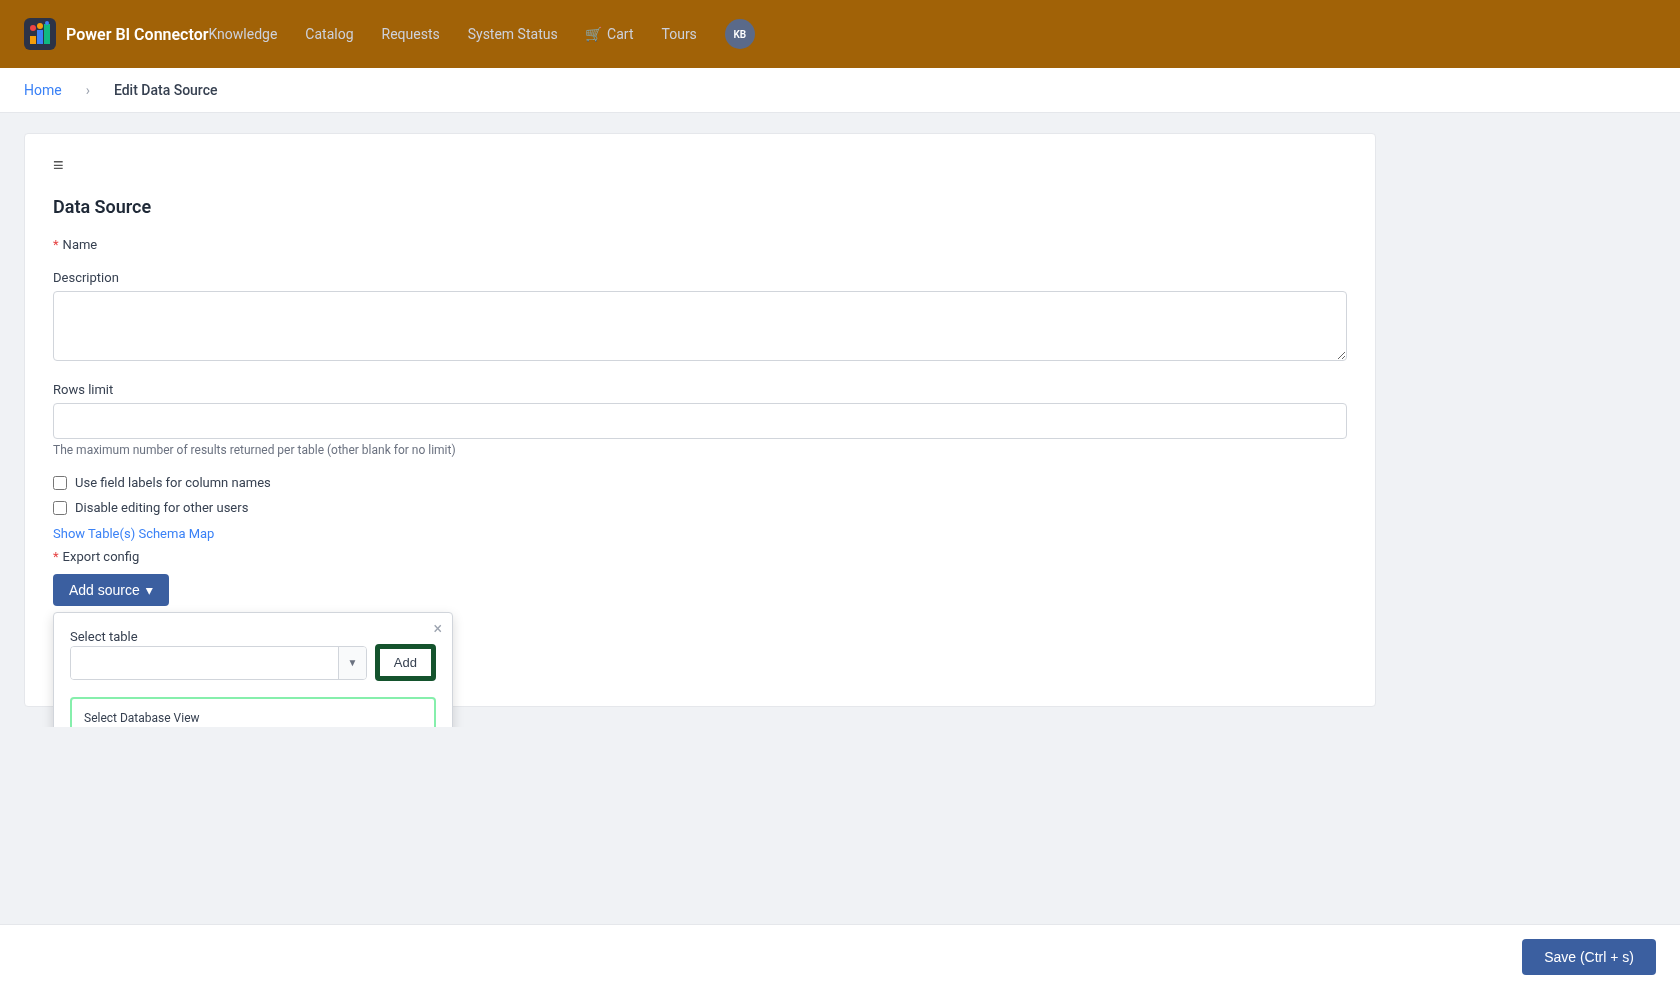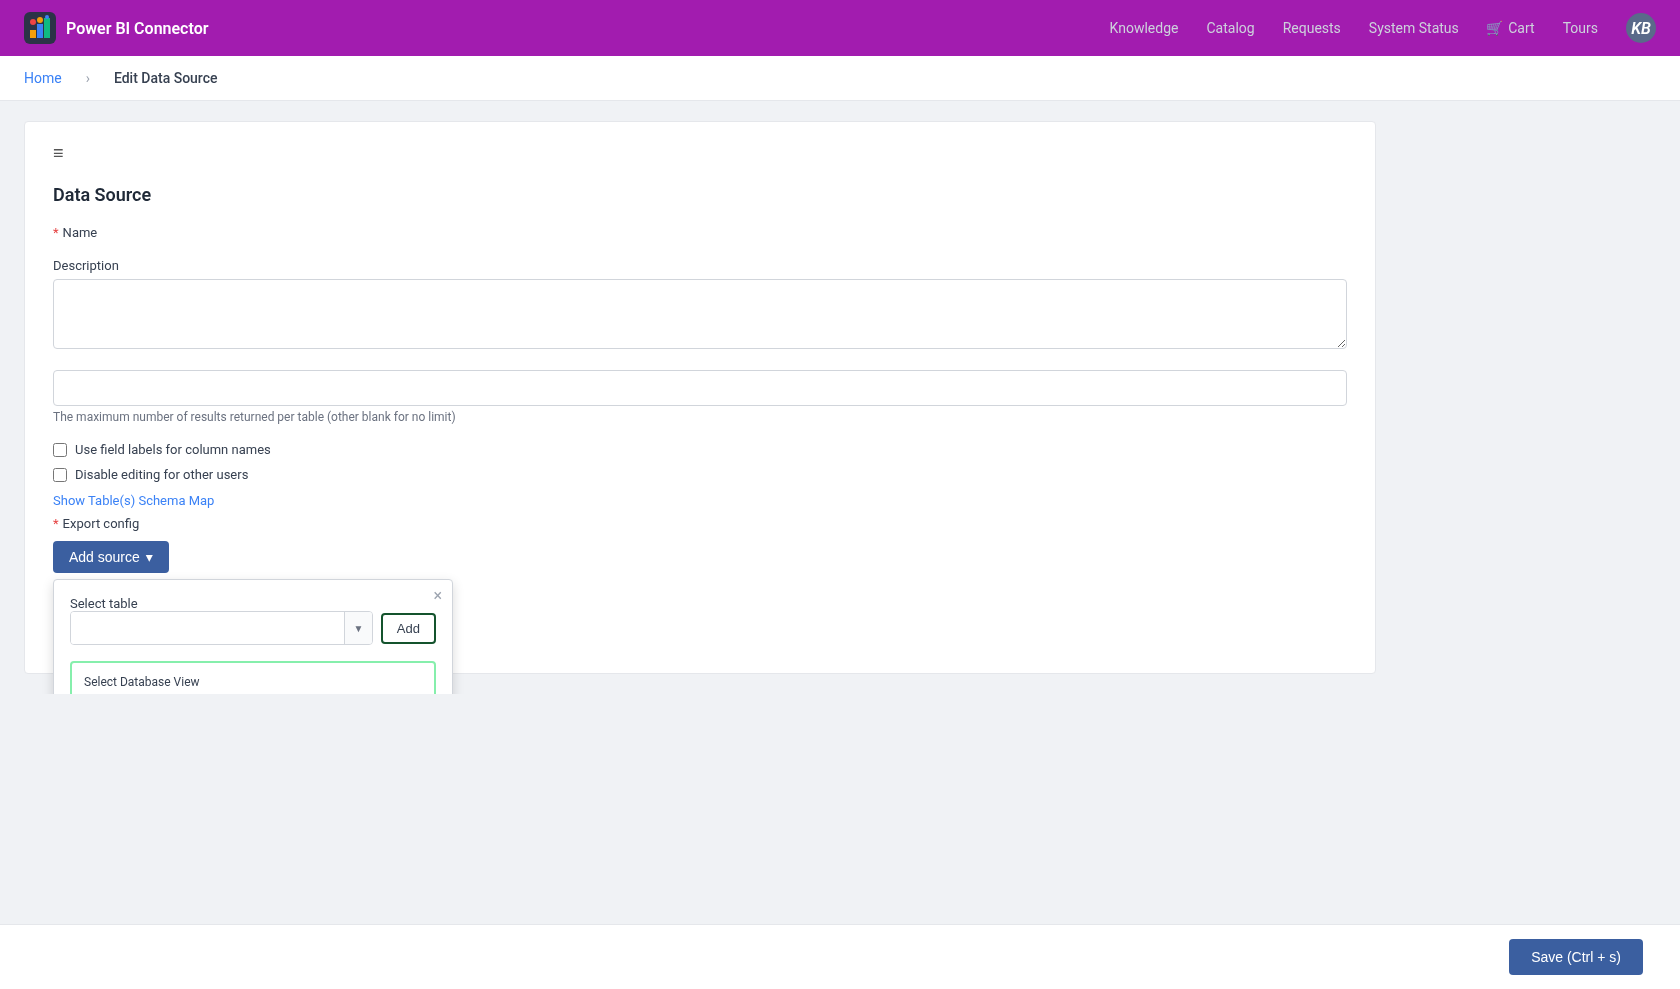--- a/index.html
+++ b/index.html
@@ -1,25 +1,25 @@
 <!DOCTYPE html>
 <html><head>
   <meta charset="utf-8">
   <style>
     * { box-sizing: border-box; margin: 0; padding: 0; }
     body { font-family: -apple-system, BlinkMacSystemFont, 'Segoe UI', Roboto, sans-serif; font-size: 14px; background: #f0f2f5; color: #333; }
 
     
     .header {
-      background: #a21caf;
-      height: 56px;
+      background: #a16207;
+      height: 68px;
       display: flex;
       align-items: center;
       padding: 0 24px;
-      justify-content: space-between;
+      justify-content: flex-start;
     }
     .header-left {
       display: flex;
       align-items: center;
       gap: 10px;
     }
     .header-logo {
       width: 32px;
       height: 32px;
     }
@@ -48,24 +48,23 @@
     }
     .user-avatar {
       width: 30px;
       height: 30px;
       border-radius: 50%;
       background: #5a6a8a;
       color: #fff;
       display: flex;
       align-items: center;
       justify-content: center;
-      font-size: 16px;
+      font-size: 10px;
       font-weight: 600;
       cursor: pointer;
-      font-style: italic;
     }
 
     
     .breadcrumb-bar {
       background: #fff;
       padding: 14px 24px;
       display: flex;
       align-items: center;
       gap: 24px;
       border-bottom: 1px solid #e5e7eb;
@@ -262,21 +261,21 @@
       border-left: 1px solid #d1d5db;
       display: flex;
       align-items: center;
       justify-content: center;
       cursor: pointer;
       color: #6b7280;
       font-size: 10px;
     }
     .popup-add-btn {
       background: #fff;
-      border: 2px solid #14532d;
+      border: 5px solid #14532d;
       border-radius: 4px;
       padding: 6px 14px;
       font-size: 13px;
       cursor: pointer;
       color: #374151;
       white-space: nowrap;
     }
 
     .popup-db-section {
       border: 2px solid #86efac;
@@ -287,21 +286,21 @@
       font-size: 12px;
       color: #374151;
       margin-bottom: 8px;
     }
 
     
     .save-bar {
       position: fixed;
       bottom: 0;
       right: 0;
-      padding: 14px 37px;
+      padding: 14px 24px;
       background: #fff;
       border-top: 1px solid #e5e7eb;
       width: 100%;
       display: flex;
       justify-content: flex-end;
     }
     .save-btn {
       background: #3b5fa0;
       color: #fff;
       border: none;
@@ -372,20 +371,21 @@
     </div>
 
     
     <div class="form-group">
       <label class="form-label">Description</label>
       <textarea class="form-textarea" style=""></textarea>
     </div>
 
     
     <div class="form-group">
+      <label class="form-label">Rows limit</label>
       <input class="form-input" type="text" style="">
       <div class="helper-text">The maximum number of results returned per table (other blank for no limit)</div>
     </div>
 
     
     <div class="checkbox-group">
       <input type="checkbox" id="chk-field-labels" style="">
       <label class="checkbox-label" for="chk-field-labels">Use field labels for column names</label>
     </div>
 

